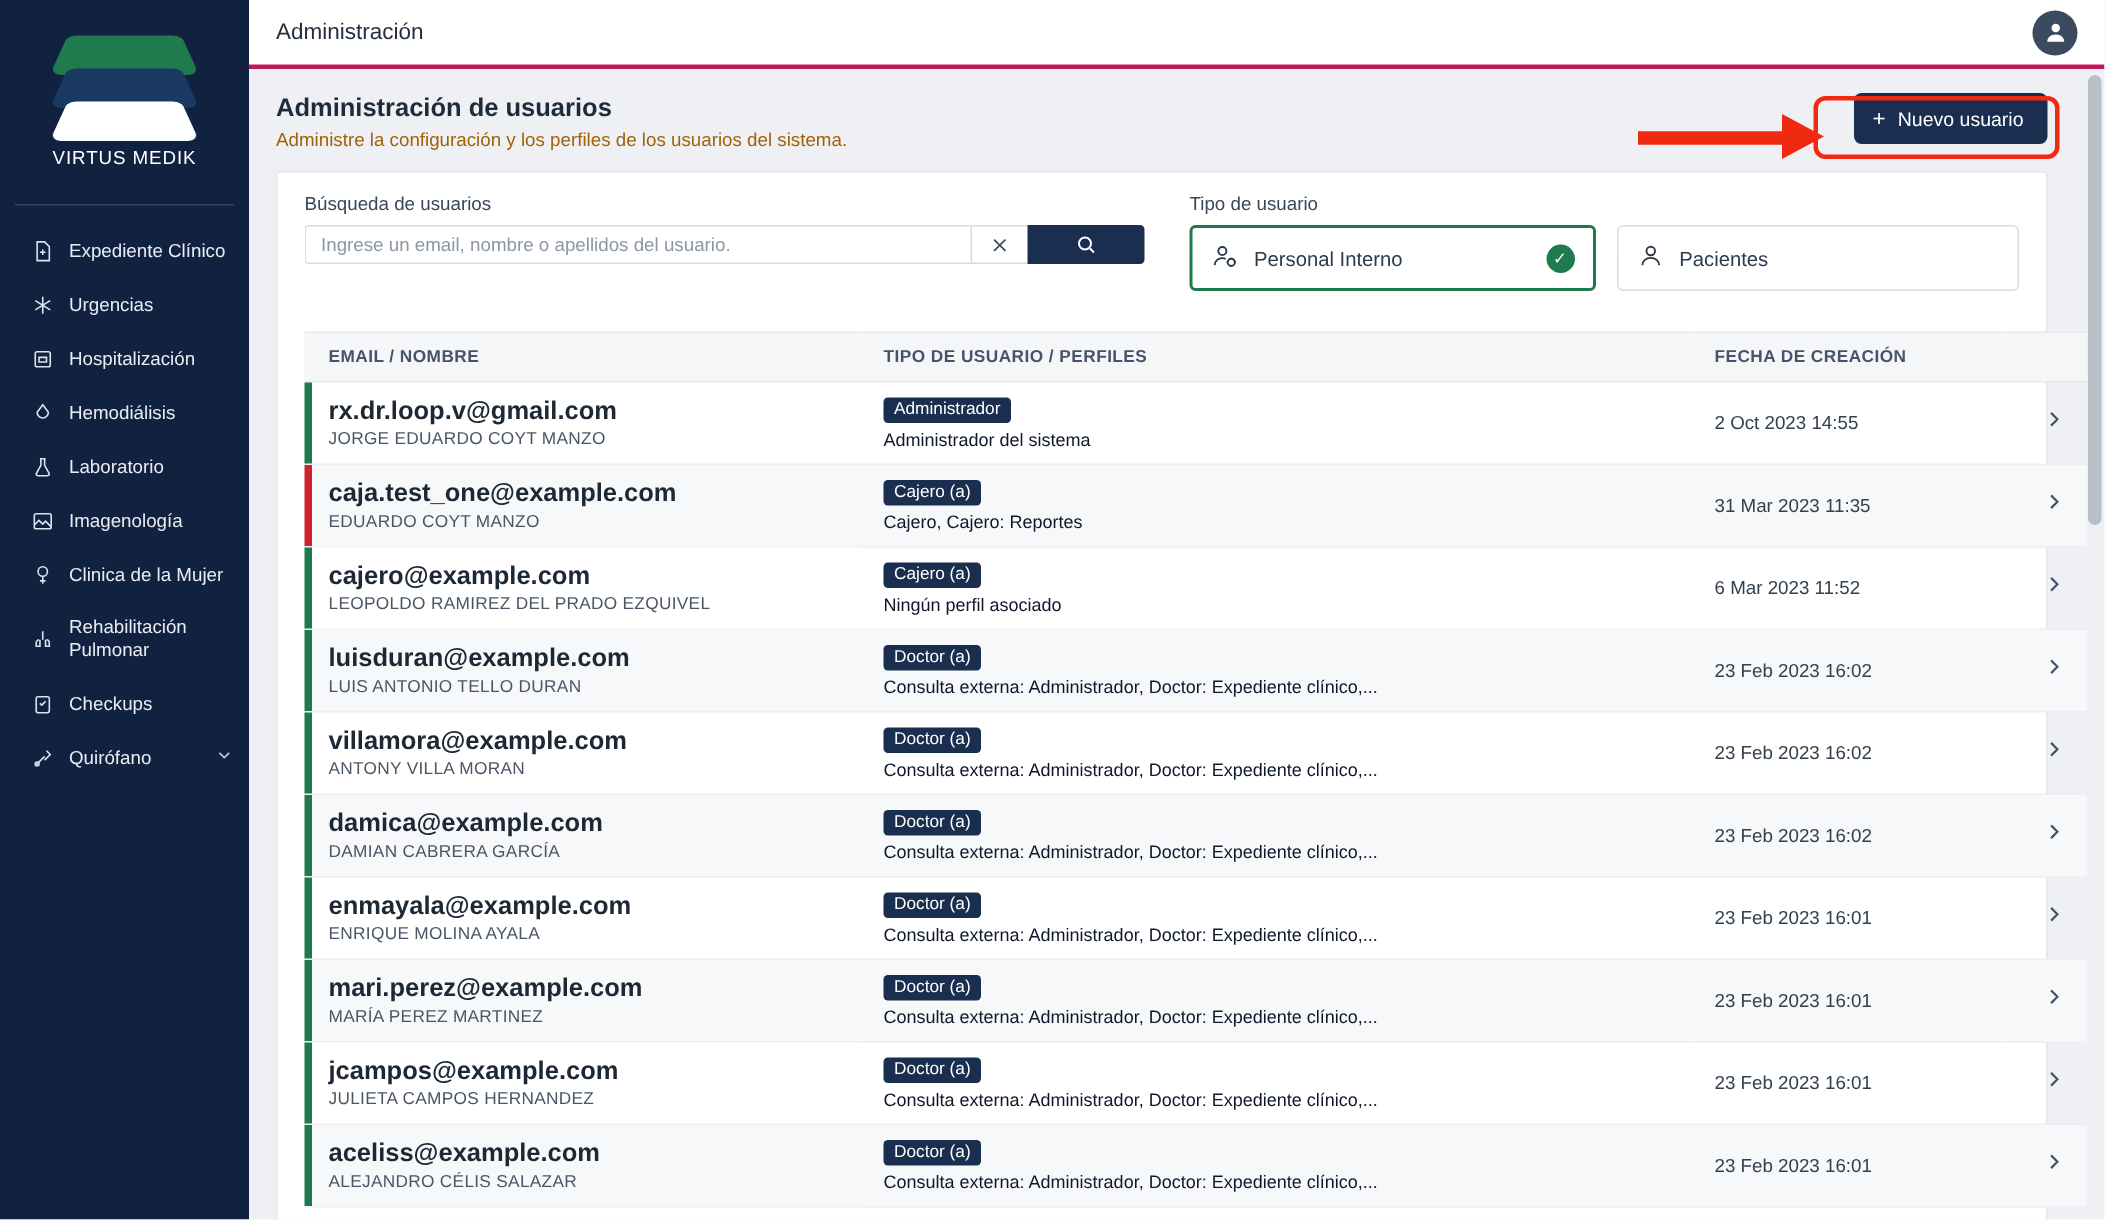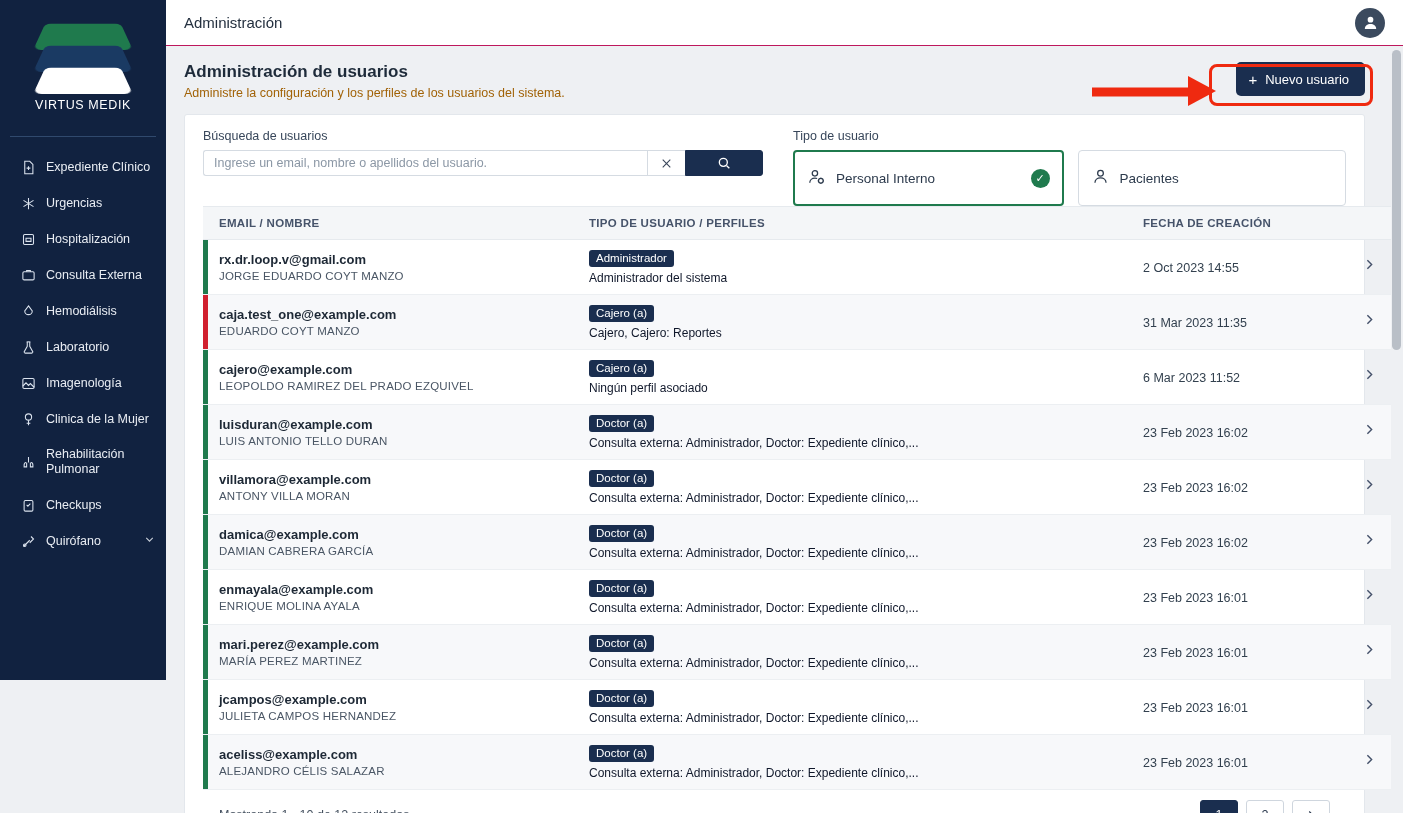--- a/index.html
+++ b/index.html
@@ -13,21 +13,21 @@
   #app {
     position: relative;
     width: 1403px; height: 813px;
     display: flex;
     background: #eef0f3;
   }
 
   
   .sidebar {
     width: 166px;
-    height: 680px;
+    height: 813px;
     background: #112240;
     color: #e8ecf2;
     flex: 0 0 166px;
     position: relative;
     overflow: hidden;
   }
   .logo-wrap {
     padding: 14px 0 8px 0;
     text-align: center;
   }
@@ -99,21 +99,21 @@
     height: 813px;
     display: flex;
     flex-direction: column;
     background: #eef0f3;
     position: relative;
     min-width: 0;
   }
   .topbar {
     height: 46px;
     background: #ffffff;
-    border-bottom: 1px solid #be185d;
+    border-bottom: 3px solid #be185d;
     display: flex;
     align-items: center;
     justify-content: space-between;
     padding: 0 18px;
     flex: 0 0 46px;
   }
   .topbar-title {
     font-size: 15px;
     color: #24303f;
   }
@@ -213,21 +213,21 @@
     border: 1px solid #1a2e4f;
     border-radius: 0 3px 3px 0;
     color: #fff;
     cursor: pointer;
     display:flex; align-items:center; justify-content:center;
   }
   .f-type { flex: 1 1 auto; }
   .type-row { display:flex; gap: 14px; }
   .type-card {
     flex: 1 1 0;
-    height: 56px;
+    height: 44px;
     border: 1px solid #d5dbe2;
     border-radius: 4px;
     display: flex;
     align-items: center;
     gap: 10px;
     padding: 0 12px;
     font-size: 13.5px;
     color: #2c3a4c;
     cursor: pointer;
     background: #fff;
@@ -243,21 +243,21 @@
     background: #1f7a4d;
     color: #fff;
     display:flex; align-items:center; justify-content:center;
     font-size: 11px;
   }
 
   
   table.users {
     width: 100%;
     border-collapse: collapse;
-    margin-top: 0;
+    margin-top: 27px;
     table-layout: fixed;
   }
   table.users th {
     text-align: left;
     font-size: 11.5px;
     letter-spacing: .3px;
     color: #46536a;
     font-weight: 700;
     padding: 10px 6px 10px 16px;
     background: #f4f6f8;
@@ -275,21 +275,21 @@
     vertical-align: middle;
   }
   tr.row-alt td { background: #f7f8fa; }
   td.cell-email { position: relative; }
   td.cell-email .stripe {
     position: absolute;
     left: 0; top: 0; bottom: 0;
     width: 5px;
   }
   .u-email {
-    font-size: 13px;
+    font-size: 17px;
     color: #1d2835;
     font-weight: 700;
     margin-bottom: 3px;
   }
   .u-name {
     font-size: 11.5px;
     letter-spacing: .2px;
     color: #4a5665;
   }
   .badge {
@@ -405,29 +405,20 @@
       <div class="nav-item">
         <span class="nav-ico">
           <svg width="15" height="15" viewBox="0 0 24 24" fill="none" stroke="currentColor" stroke-width="1.7">
               <rect x="4" y="4" width="16" height="16" rx="2"></rect>
               <path d="M8 10h8v5H8z"></path>
             </svg>
         </span>
         <span class="nav-label">Hospitalización</span>
       </div>
 
-      <div class="nav-item">
-        <span class="nav-ico">
-          <svg width="15" height="15" viewBox="0 0 24 24" fill="none" stroke="currentColor" stroke-width="1.7">
-              <rect x="3" y="6" width="18" height="13" rx="2"></rect>
-              <path d="M9 6V4h6v2"></path>
-            </svg>
-        </span>
-        <span class="nav-label">Consulta Externa</span>
-      </div>
 
       <div class="nav-item">
         <span class="nav-ico">
           <svg width="15" height="15" viewBox="0 0 24 24" fill="none" stroke="currentColor" stroke-width="1.7">
               <path d="M12 3l6 8a6 6 0 11-12 0z"></path>
             </svg>
         </span>
         <span class="nav-label">Hemodiálisis</span>
       </div>
 

